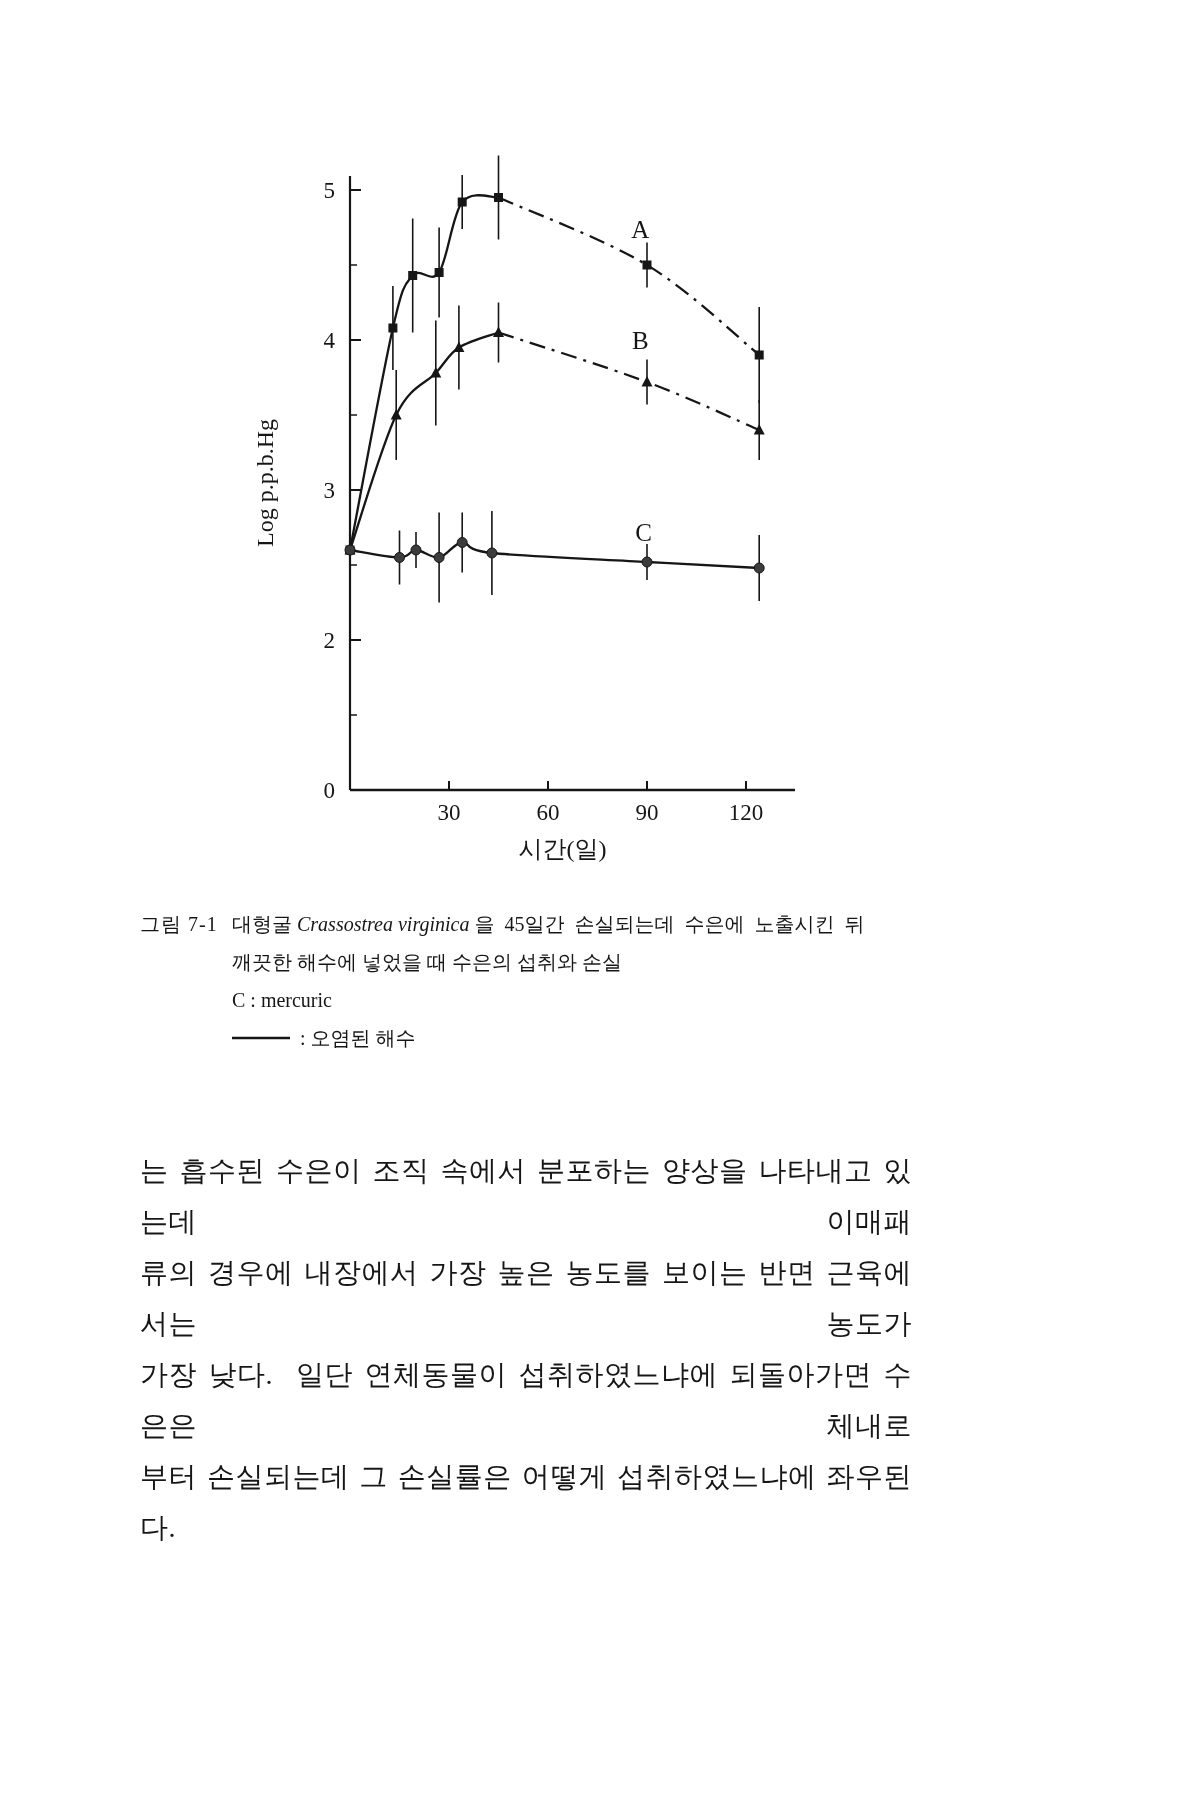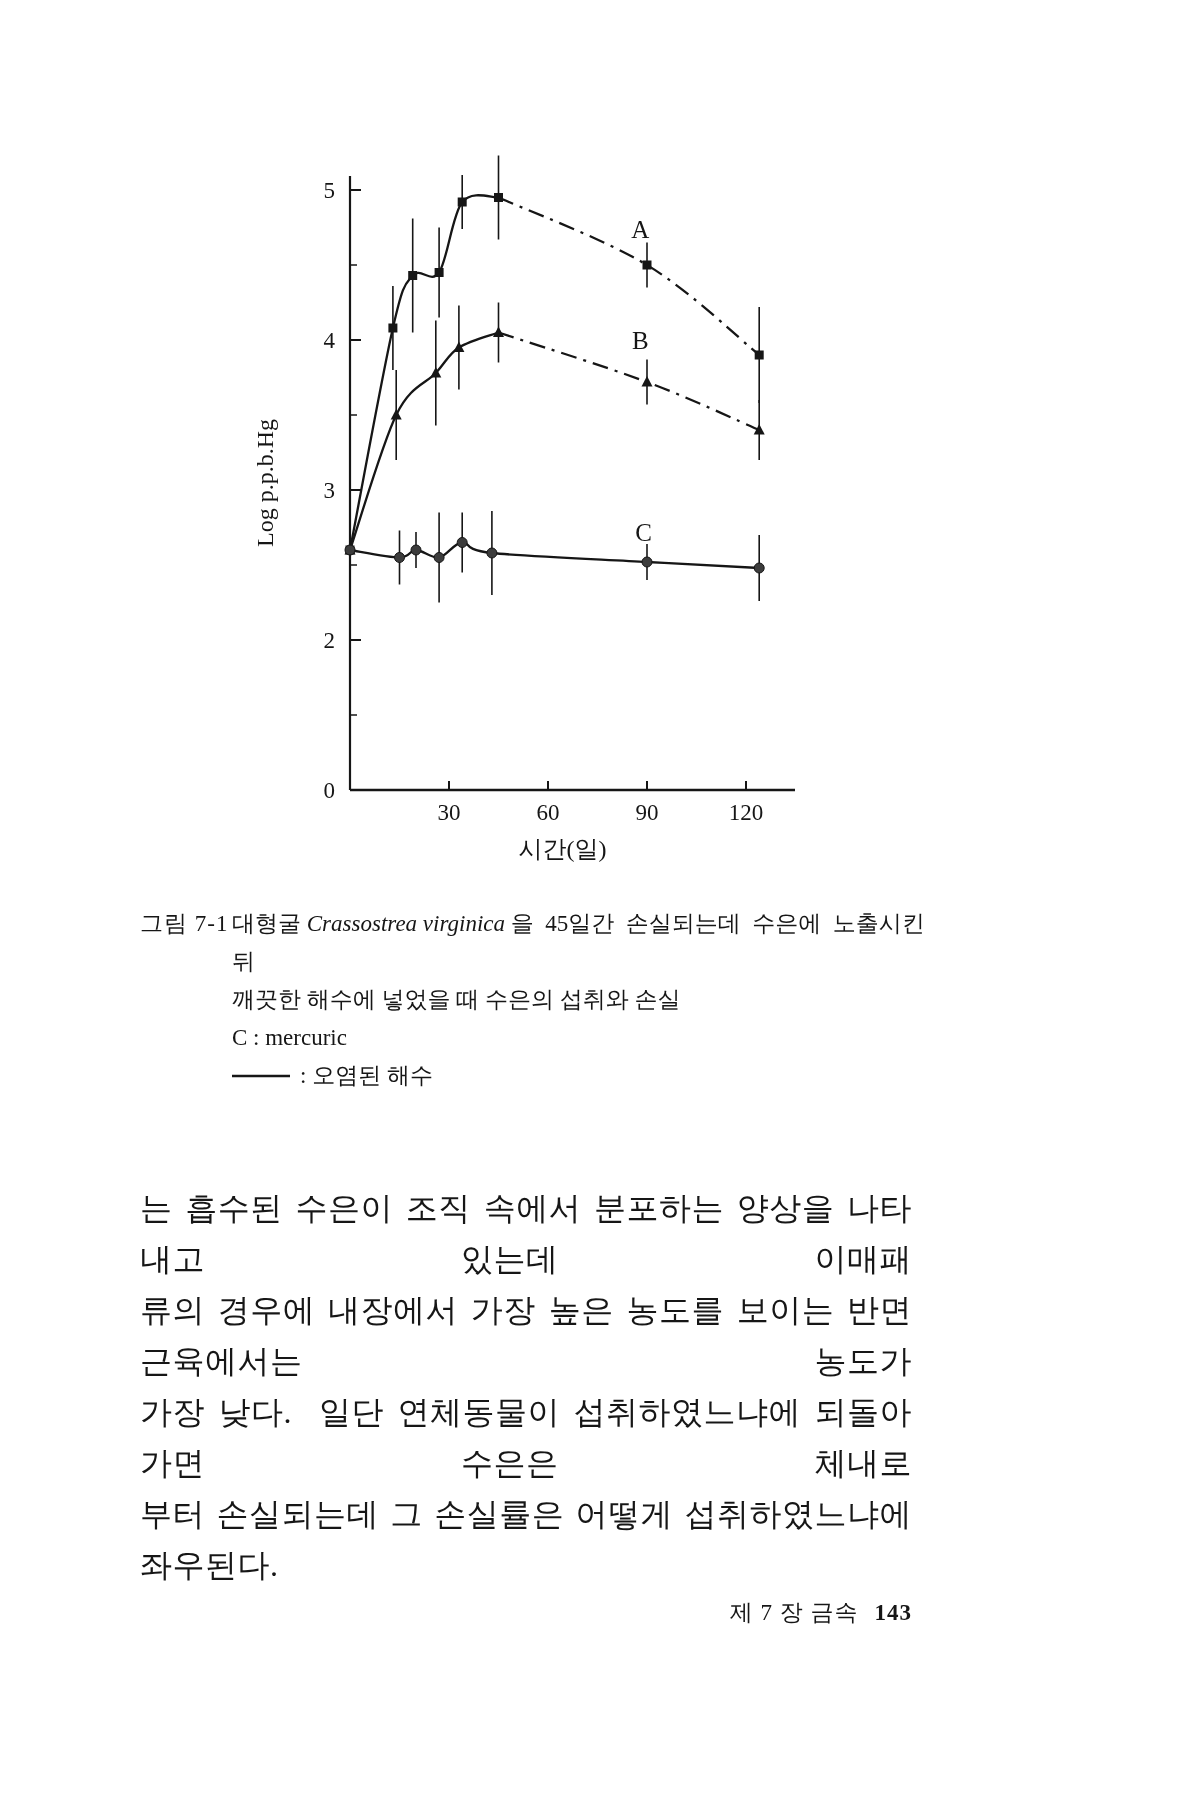--- a/index.html
+++ b/index.html
@@ -7,28 +7,28 @@
   .page{
     position:relative;
     width:1200px;height:1800px;
     margin:0 auto;
     background:#ffffff;
     font-family:"Liberation Serif","DejaVu Serif",serif;
     color:#161616;
     overflow:hidden;
   }
   .figure{margin:120px 0 0 235px;width:700px;}
-  .caption{margin:6px 0 0 140px;width:800px;font-size:23px;line-height:38px;}
+  .caption{margin:6px 0 0 140px;width:800px;font-size:20px;line-height:38px;}
   .cap-row{display:flex;align-items:flex-start;}
   .cap-label{flex:0 0 92px;letter-spacing:1px;}
   .cap-text{flex:1;}
   .cap-line{white-space:pre-wrap;}
   .legend-row{display:flex;align-items:center;}
   .sym{display:inline-block;width:58px;margin-right:10px;line-height:0;}
-  .body-text{margin:88px 0 0 140px;width:772px;font-size:32px;line-height:51px;letter-spacing:0.5px;}
+  .body-text{margin:88px 0 0 140px;width:772px;font-size:28px;line-height:51px;letter-spacing:0.5px;}
   .body-line{text-align:justify;text-align-last:justify;white-space:pre-wrap;}
   .body-line.last{text-align-last:left;}
   .footer{width:772px;margin:6px 0 0 140px;text-align:right;font-size:23px;letter-spacing:1px;}
   .pagenum{font-weight:600;margin-left:16px;}
   i{}
 </style>
 </head>
 <body>
 
 <div class="page">
@@ -139,17 +139,14 @@
     </div>
   </div>
 
   <div class="body-text">
     <div class="body-line">는 흡수된 수은이 조직 속에서 분포하는 양상을 나타내고 있는데 이매패</div>
     <div class="body-line">류의 경우에 내장에서 가장 높은 농도를 보이는 반면 근육에서는 농도가</div>
     <div class="body-line">가장 낮다.  일단 연체동물이 섭취하였느냐에 되돌아가면 수은은 체내로</div>
     <div class="body-line last">부터 손실되는데 그 손실률은 어떻게 섭취하였느냐에 좌우된다.</div>
   </div>
 
-  <div class="footer">
-    <span>제 7 장  금속</span><span class="pagenum">143</span>
-  </div>
 
 </div>
 
 </body></html>

